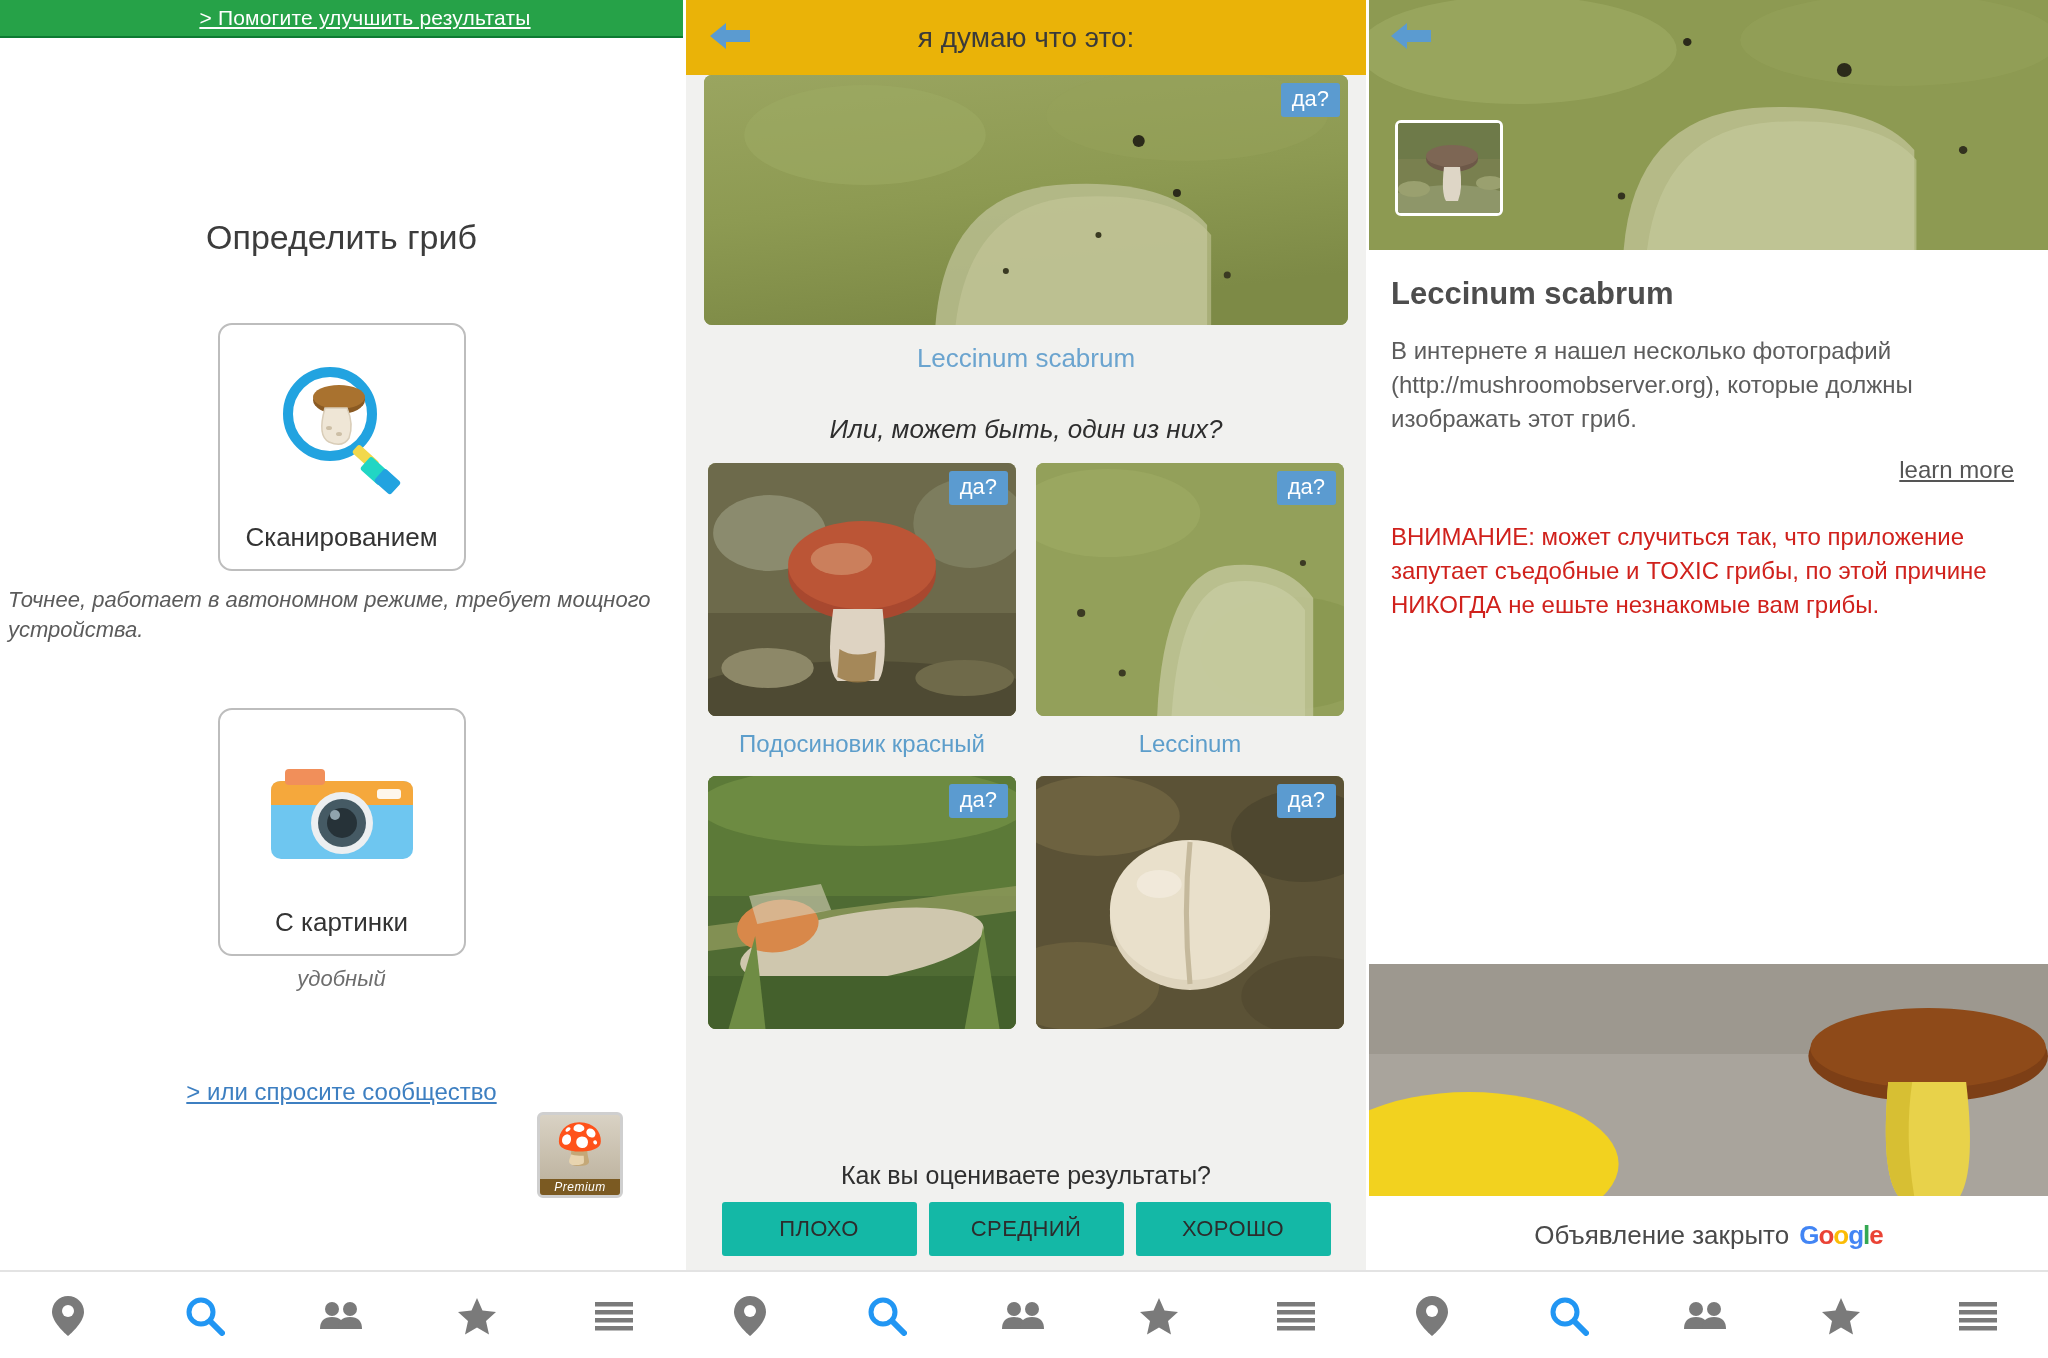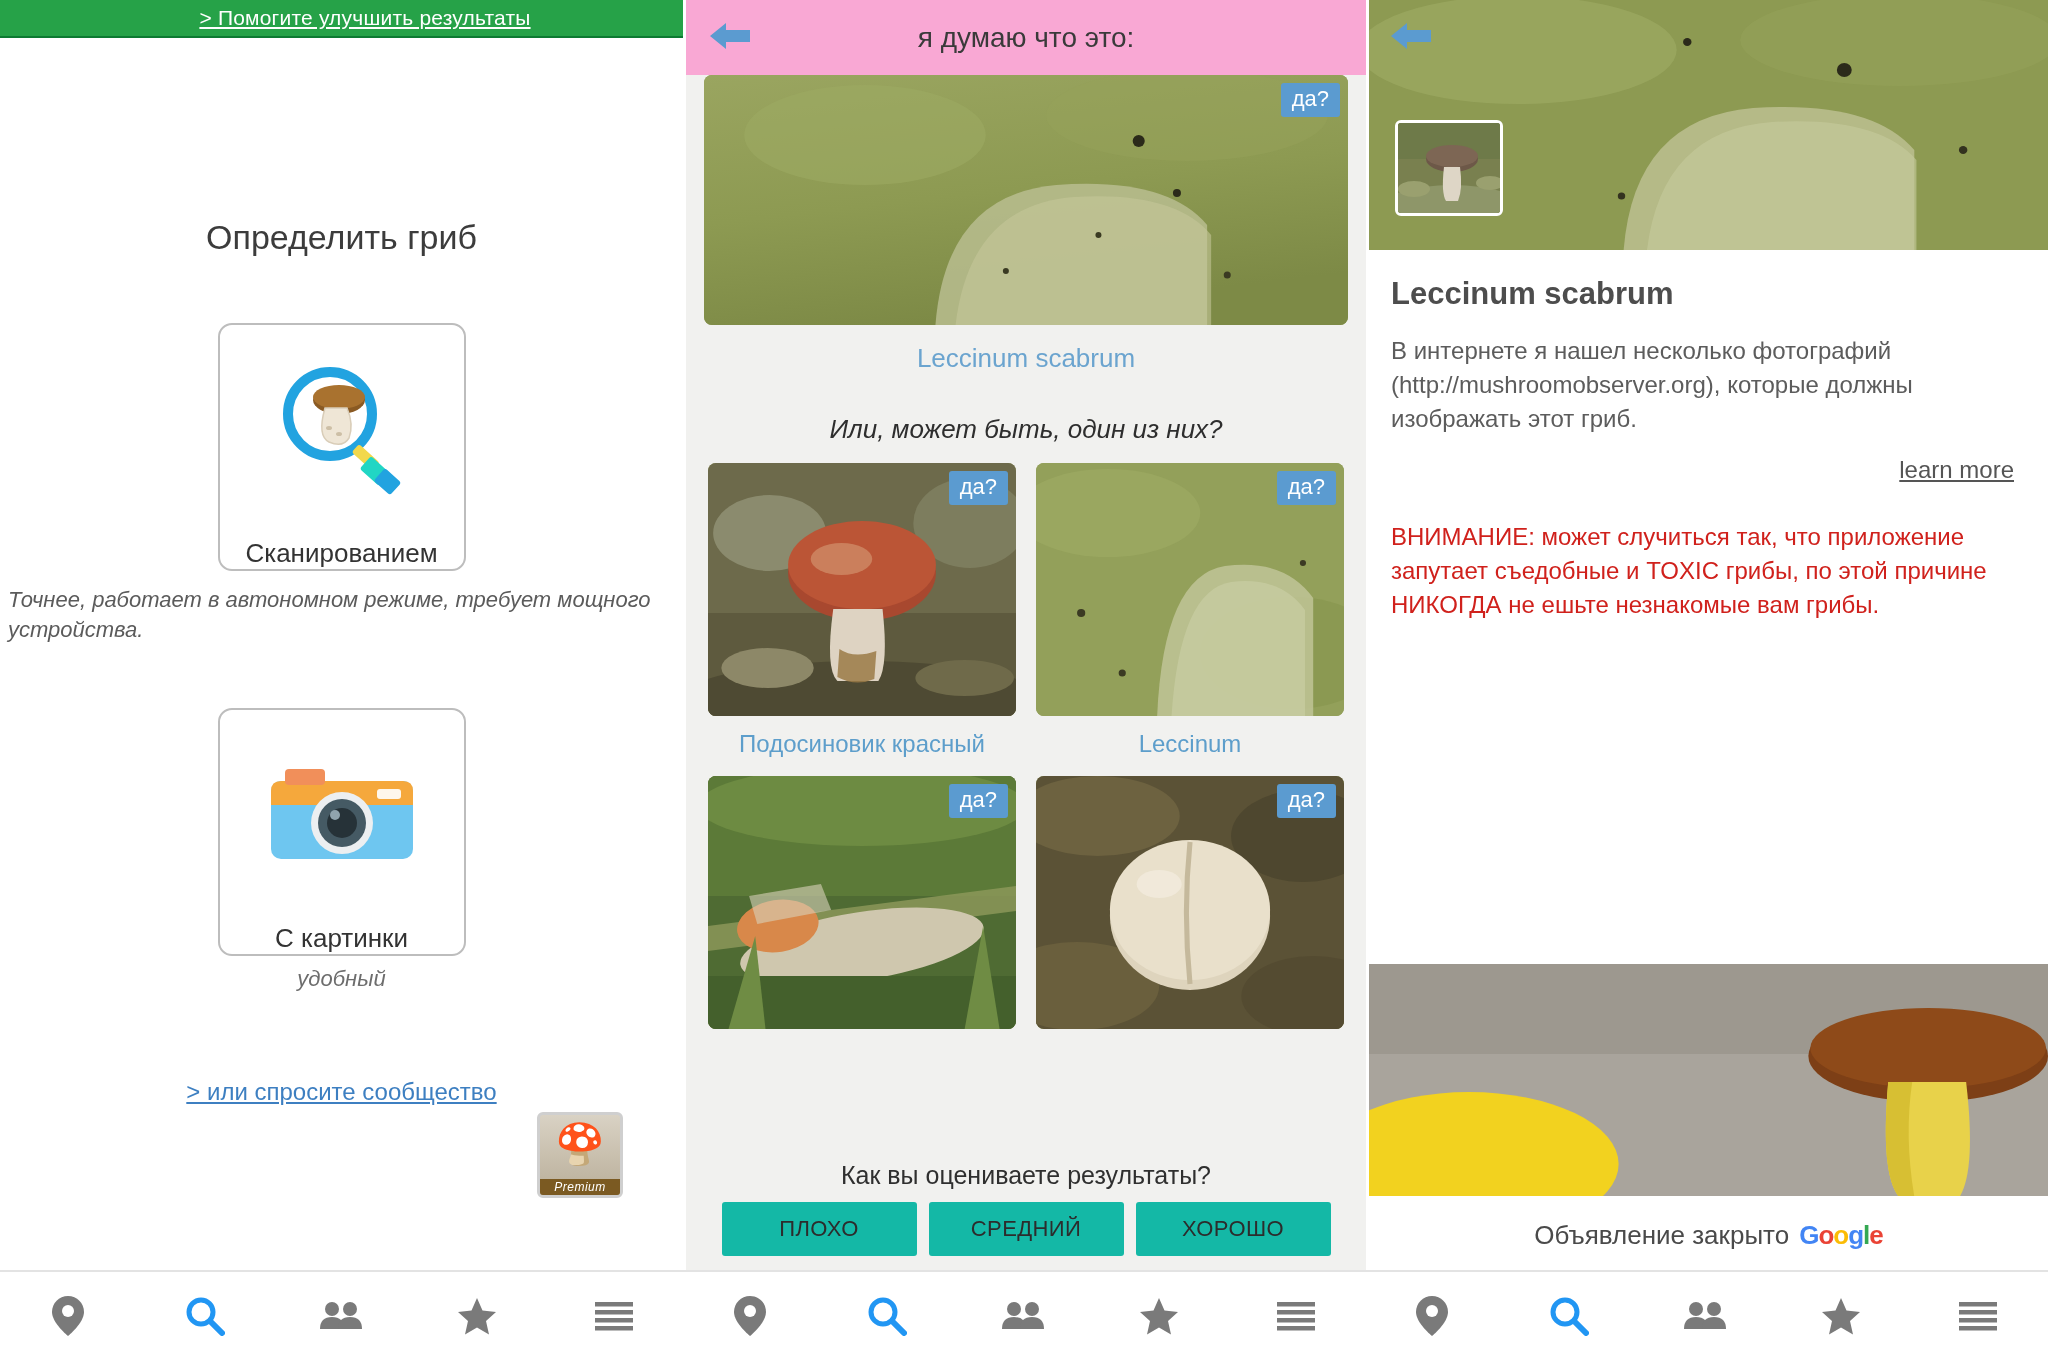--- a/index.html
+++ b/index.html
@@ -26,21 +26,21 @@
   }
   .green-banner a {
     color:#ffffff; font-size:21px; text-decoration:underline; letter-spacing:.2px;
   }
   .p1-title {
     margin-top:180px; text-align:center; font-size:34px; color:#3c3c3c; font-weight:400;
   }
   .tile {
     width:248px; height:248px; margin:66px auto 0; border:2px solid #bdbdbd;
     border-radius:14px; background:#fff; display:flex; flex-direction:column;
-    align-items:center; justify-content:flex-end; padding-bottom:0; position:relative;
+    align-items:center; justify-content:flex-end; padding-bottom:16px; position:relative;
   }
   .tile-label { font-size:26px; color:#333; }
   .tile-art { position:absolute; top:18px; left:0; right:0; height:175px;
     display:flex; align-items:center; justify-content:center; }
 
   .note-italic {
     font-style:italic; color:#5b5b5b; font-size:22px; line-height:1.35;
     margin:14px 26px 0 8px;
   }
   .tile-sub { text-align:center; font-style:italic; color:#6d6d6d; font-size:22px; margin-top:10px; }
@@ -53,21 +53,21 @@
     background:linear-gradient(#d9d2c4,#b9ae99); display:flex;
     flex-direction:column; align-items:center; justify-content:flex-end;
   }
   .premium-badge .pb-art { position:absolute; top:6px; font-size:40px; }
   .premium-badge .pb-text {
     width:100%; text-align:center; font-size:12px; color:#fff;
     background:#7b5a22; letter-spacing:.5px; font-style:italic; padding:1px 0;
   }
 
   
-  .p2-header { height:75px; display:flex; align-items:center; background:#f9a8d4; position:relative; }
+  .p2-header { height:75px; display:flex; align-items:center; background:#eab308; position:relative; }
   .back-arrow { position:absolute; left:16px; top:8px; width:56px; height:56px;
                 display:flex; align-items:center; justify-content:center; }
   .p2-header h2 { width:100%; text-align:center; font-size:28px; color:#3a3a3a; font-weight:400; }
 
   .photo { position:relative; border-radius:10px; overflow:hidden; background:#8d9a52; }
   .hero-photo { margin:0 18px; height:250px; border-radius:8px; }
   .yes-badge {
     position:absolute; right:8px; top:8px; background:#5b9bd0; color:#fff;
     font-size:22px; padding:4px 11px 6px; border-radius:3px; line-height:1.1;
   }

